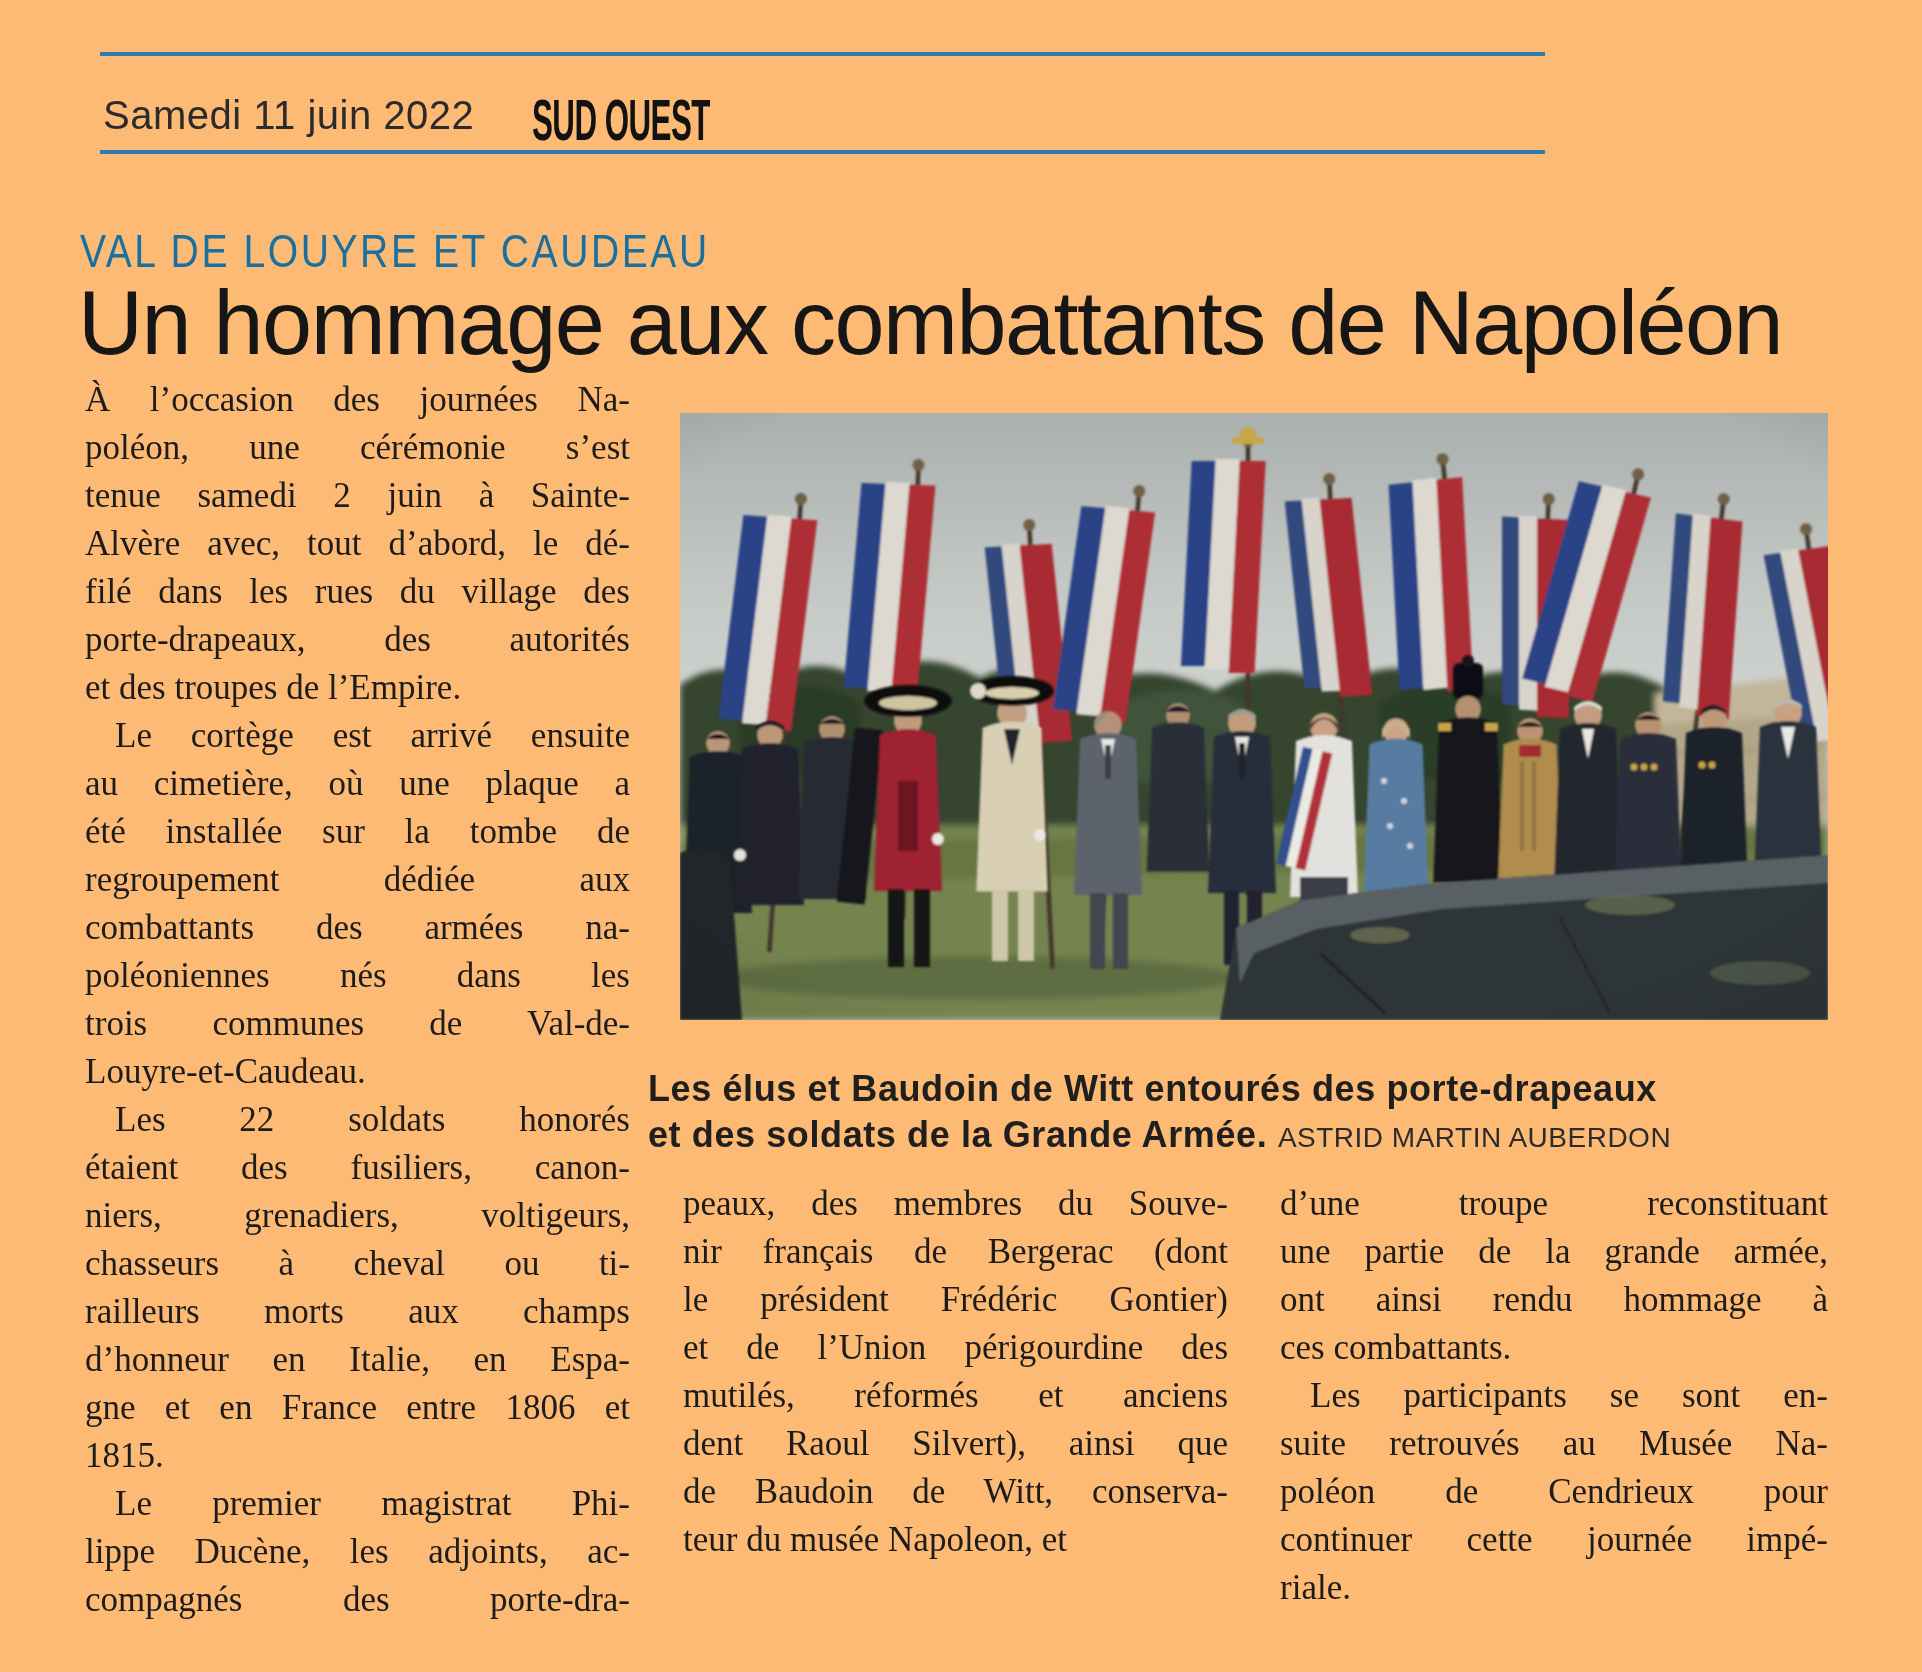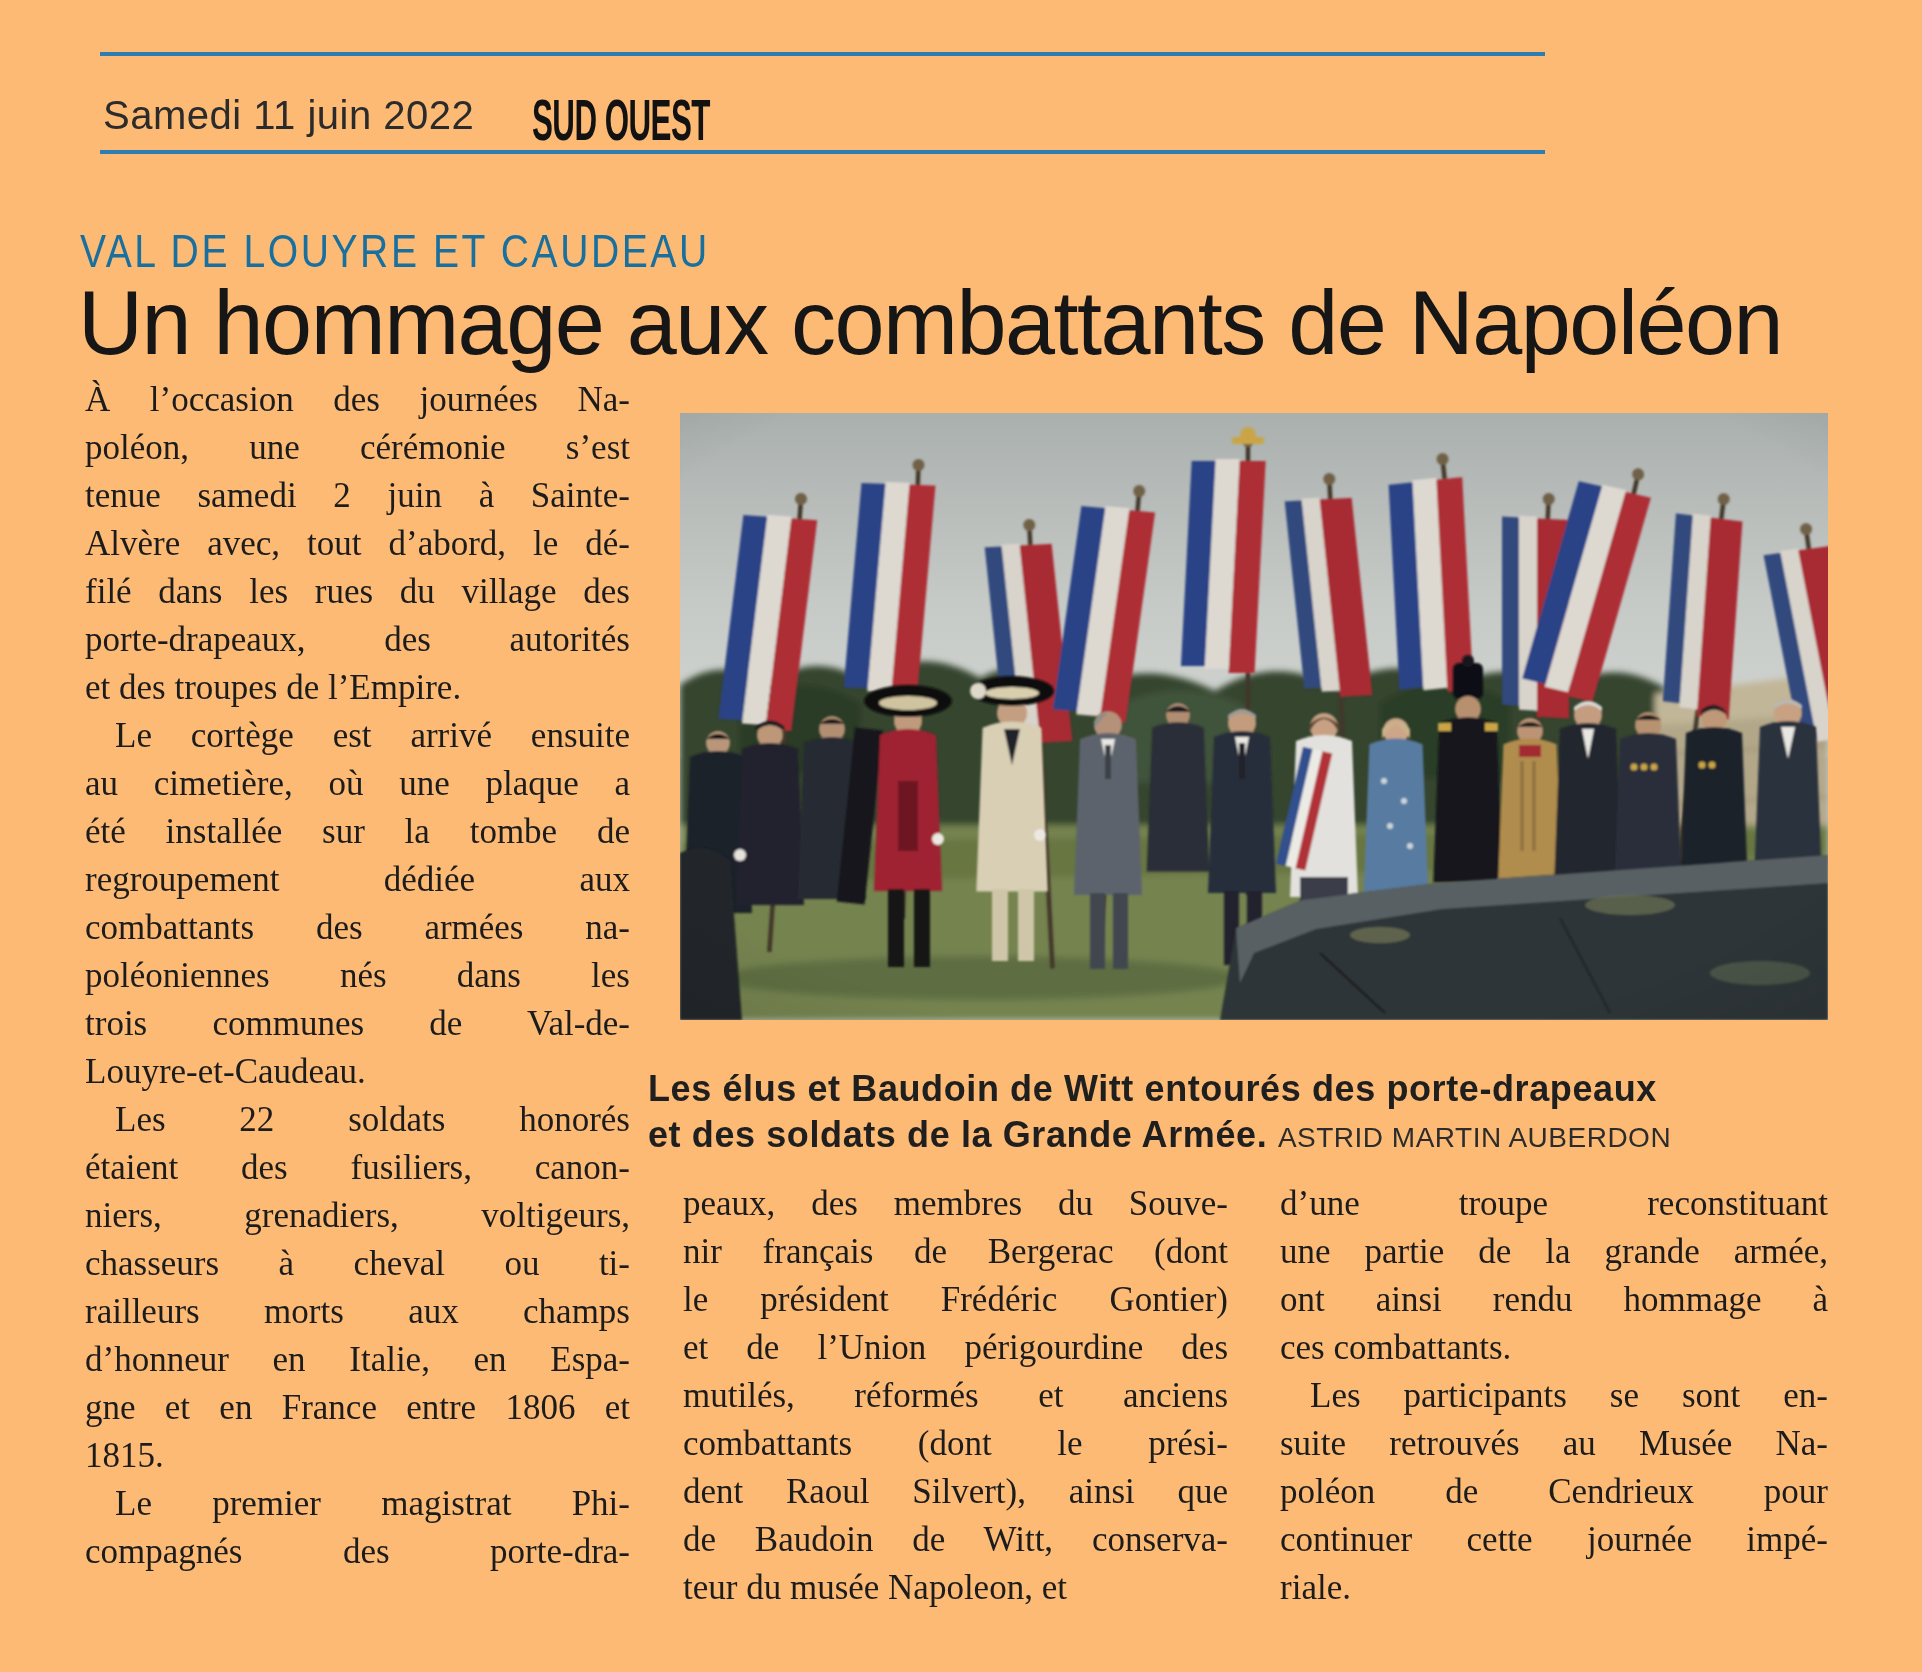--- a/index.html
+++ b/index.html
@@ -70,20 +70,21 @@
       <div class="bl end">Louyre-et-Caudeau.</div>
       <div class="bl ind">Les 22 soldats honorés</div>
       <div class="bl">étaient des fusiliers, canon-</div>
       <div class="bl">niers, grenadiers, voltigeurs,</div>
       <div class="bl">chasseurs à cheval ou ti-</div>
       <div class="bl">railleurs morts aux champs</div>
       <div class="bl">d’honneur en Italie, en Espa-</div>
       <div class="bl">gne et en France entre 1806 et</div>
       <div class="bl end">1815.</div>
       <div class="bl ind">Le premier magistrat Phi-</div>
+      <div class="bl">lippe Ducène, les adjoints, ac-</div>
       <div class="bl">compagnés des porte-dra-</div>
     </div>
 
   <figure class="photo">
     <svg viewBox="0 0 1148 607" width="1148" height="607" role="img" aria-label="Les élus et Baudoin de Witt entourés des porte-drapeaux et des soldats de la Grande Armée dans le cimetière, drapeaux tricolores levés sous un ciel gris">
       <defs>
         <linearGradient id="sky" x1="0" y1="0" x2="0" y2="1">
           <stop offset="0" stop-color="#aab0ae"></stop>
           <stop offset="0.55" stop-color="#c6cac7"></stop>
           <stop offset="1" stop-color="#d3d6d2"></stop>
@@ -306,21 +307,20 @@
     <div class="capline">Les élus et Baudoin de Witt entourés des porte-drapeaux</div>
     <div class="capline"><span>et des soldats de la Grande Armée.</span> <span class="credit">ASTRID MARTIN AUBERDON</span></div>
   </div>
 
   <div class="col col2">
       <div class="bl">peaux, des membres du Souve-</div>
       <div class="bl">nir français de Bergerac (dont</div>
       <div class="bl">le président Frédéric Gontier)</div>
       <div class="bl">et de l’Union périgourdine des</div>
       <div class="bl">mutilés, réformés et anciens</div>
-      <div class="bl">combattants (dont le prési-</div>
       <div class="bl">dent Raoul Silvert), ainsi que</div>
       <div class="bl">de Baudoin de Witt, conserva-</div>
       <div class="bl end">teur du musée Napoleon, et</div>
     </div>
   <div class="col col3">
       <div class="bl">d’une troupe reconstituant</div>
       <div class="bl">une partie de la grande armée,</div>
       <div class="bl">ont ainsi rendu hommage à</div>
       <div class="bl end">ces combattants.</div>
       <div class="bl ind">Les participants se sont en-</div>

